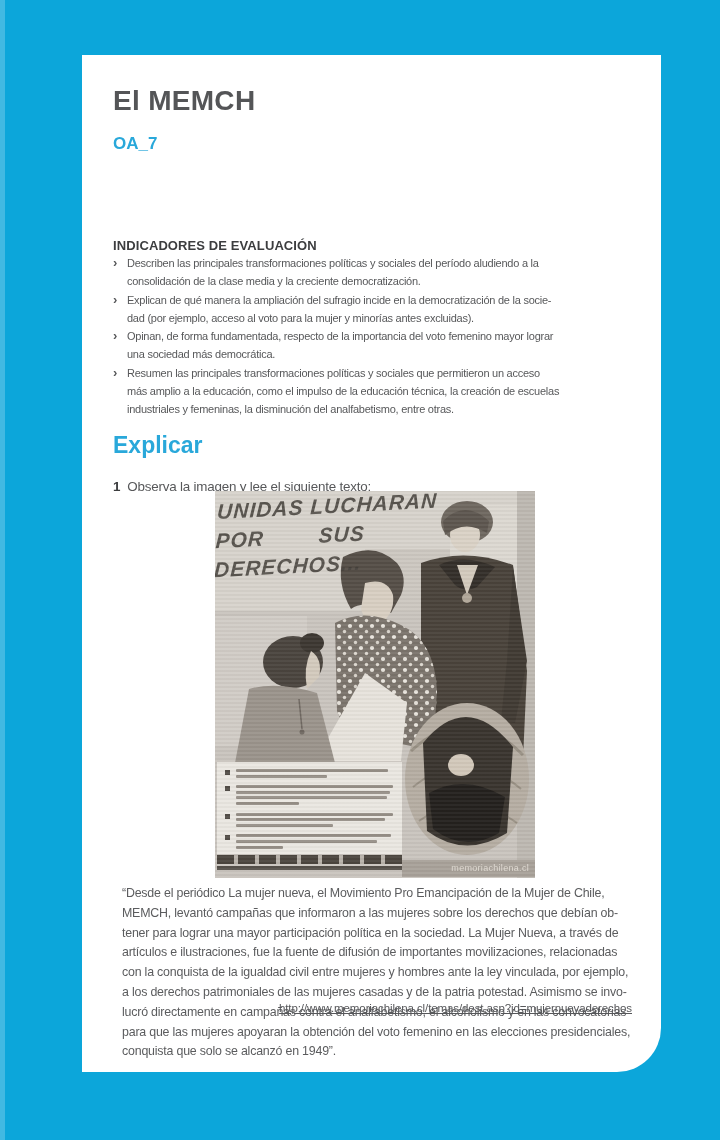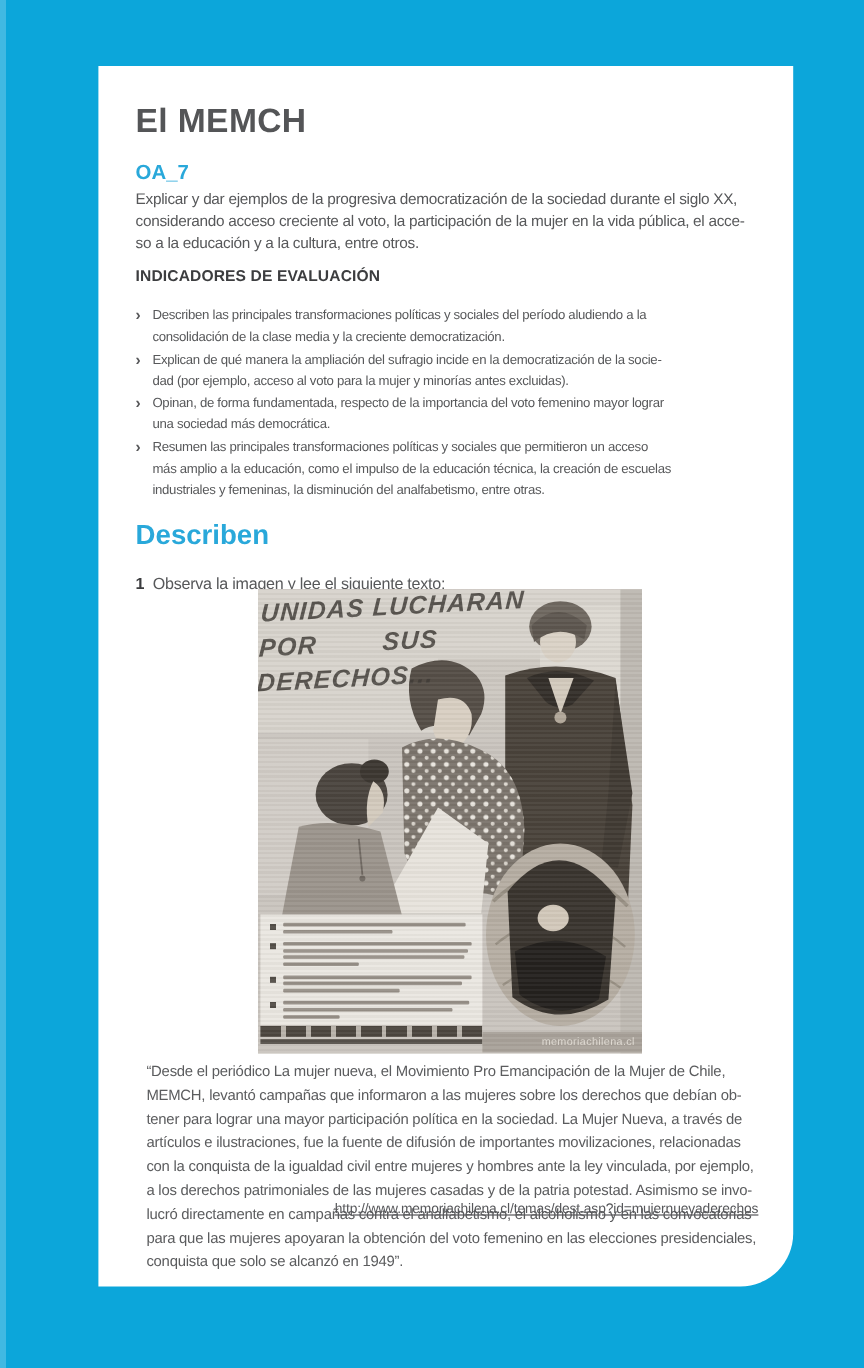--- a/index.html
+++ b/index.html
@@ -11,21 +11,21 @@
   }
   *{margin:0;padding:0;box-sizing:border-box;}
   body{font-family:"Liberation Sans",sans-serif;}
   .page{position:relative;width:720px;height:1140px;background:var(--frame);overflow:hidden;}
   .edge-strip{position:absolute;left:0;top:0;width:5px;height:100%;background:rgba(255,255,255,0.22);}
   .card{position:absolute;left:82px;top:55px;width:579px;height:1017px;background:#ffffff;border-bottom-right-radius:44px;}
 
   .page-title{position:absolute;left:31px;top:30px;font-size:28px;line-height:32px;font-weight:700;color:var(--title-gray);letter-spacing:.3px;}
   .oa-h{position:absolute;left:31px;top:79px;font-size:17px;font-weight:700;color:var(--accent);}
   .oa-p{position:absolute;left:31px;top:102px;width:520px;font-size:12.8px;line-height:18.3px;color:var(--body-gray);letter-spacing:-.25px;white-space:pre-line;}
-  .ind-h{position:absolute;left:31px;top:167px;font-size:13px;font-weight:700;color:var(--dark-gray);letter-spacing:.1px;}
+  .ind-h{position:absolute;left:31px;top:183px;font-size:13px;font-weight:700;color:var(--dark-gray);letter-spacing:.1px;}
   .ind-list{position:absolute;left:31px;top:199px;width:525px;}
   .li{display:flex;align-items:flex-start;}
   .li-marker{width:14px;flex:0 0 14px;font-size:13px;line-height:18.3px;color:var(--body-gray);font-weight:700;}
   .li-text{flex:1;font-size:11px;line-height:18.3px;color:var(--body-gray);letter-spacing:-.25px;white-space:pre-line;}
   .act-h{position:absolute;left:31px;top:377px;font-size:23px;font-weight:700;color:var(--accent);}
   .act-step{position:absolute;left:31px;top:424px;font-size:13.4px;color:var(--body-gray);letter-spacing:-.2px;}
   .act-step .num{font-weight:700;margin-right:7px;color:var(--dark-gray);}
 
   
   .photo{position:absolute;left:133px;top:436px;width:320px;height:387px;background:#ccc7c1;overflow:hidden;}
@@ -48,23 +48,20 @@
 <body>
 
 <div class="page">
   <div class="edge-strip"></div>
 
   <div class="card">
 
     <h1 class="page-title">El MEMCH</h1>
 
     <h2 class="oa-h">OA_7</h2>
-    <p class="oa-p">Explicar y dar ejemplos de la progresiva democratización de la sociedad durante el siglo XX,
-considerando acceso creciente al voto, la participación de la mujer en la vida pública, el acce-
-so a la educación y a la cultura, entre otros.</p>
 
     <h3 class="ind-h">INDICADORES DE EVALUACIÓN</h3>
 
     <div class="ind-list">
       <div class="li">
         <span class="li-marker">›</span>
         <span class="li-text">Describen las principales transformaciones políticas y sociales del período aludiendo a la
 consolidación de la clase media y la creciente democratización.</span>
       </div>
       <div class="li">
@@ -78,21 +75,21 @@
 una sociedad más democrática.</span>
       </div>
       <div class="li">
         <span class="li-marker">›</span>
         <span class="li-text">Resumen las principales transformaciones políticas y sociales que permitieron un acceso
 más amplio a la educación, como el impulso de la educación técnica, la creación de escuelas
 industriales y femeninas, la disminución del analfabetismo, entre otras.</span>
       </div>
     </div>
 
-    <h2 class="act-h">Describen</h2>
+    <h2 class="act-h">Explicar</h2>
     <p class="act-step">
       <span class="num">1</span><span>Observa la imagen y lee el siguiente texto:</span>
     </p>
 
     <figure class="photo">
       <svg width="320" height="387" viewBox="0 0 320 387">
         <defs>
           <pattern id="dots" width="11" height="11" patternUnits="userSpaceOnUse">
             <circle cx="3" cy="3" r="2.1" fill="#e9e5de"></circle>
             <circle cx="8.5" cy="8.5" r="1.7" fill="#dcd7cf"></circle>

